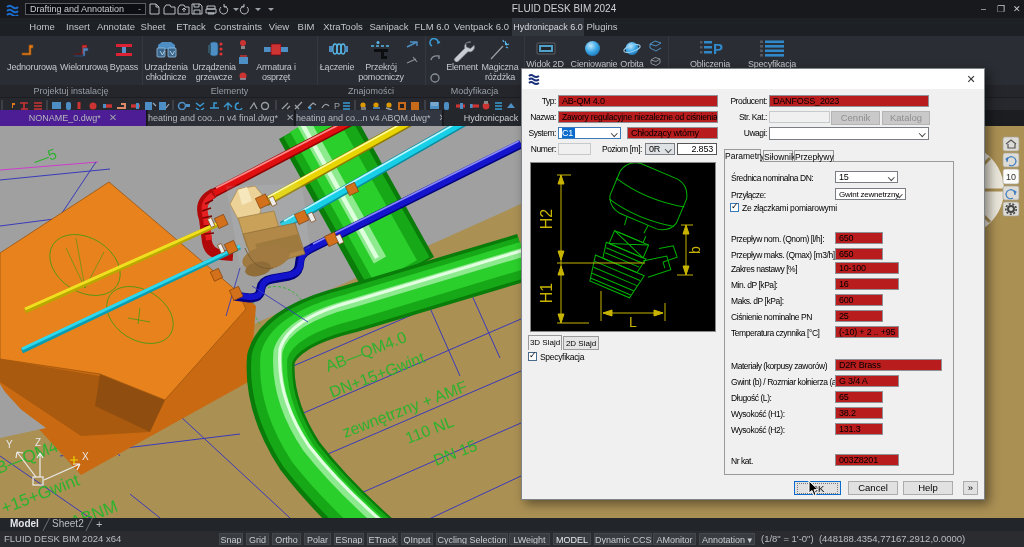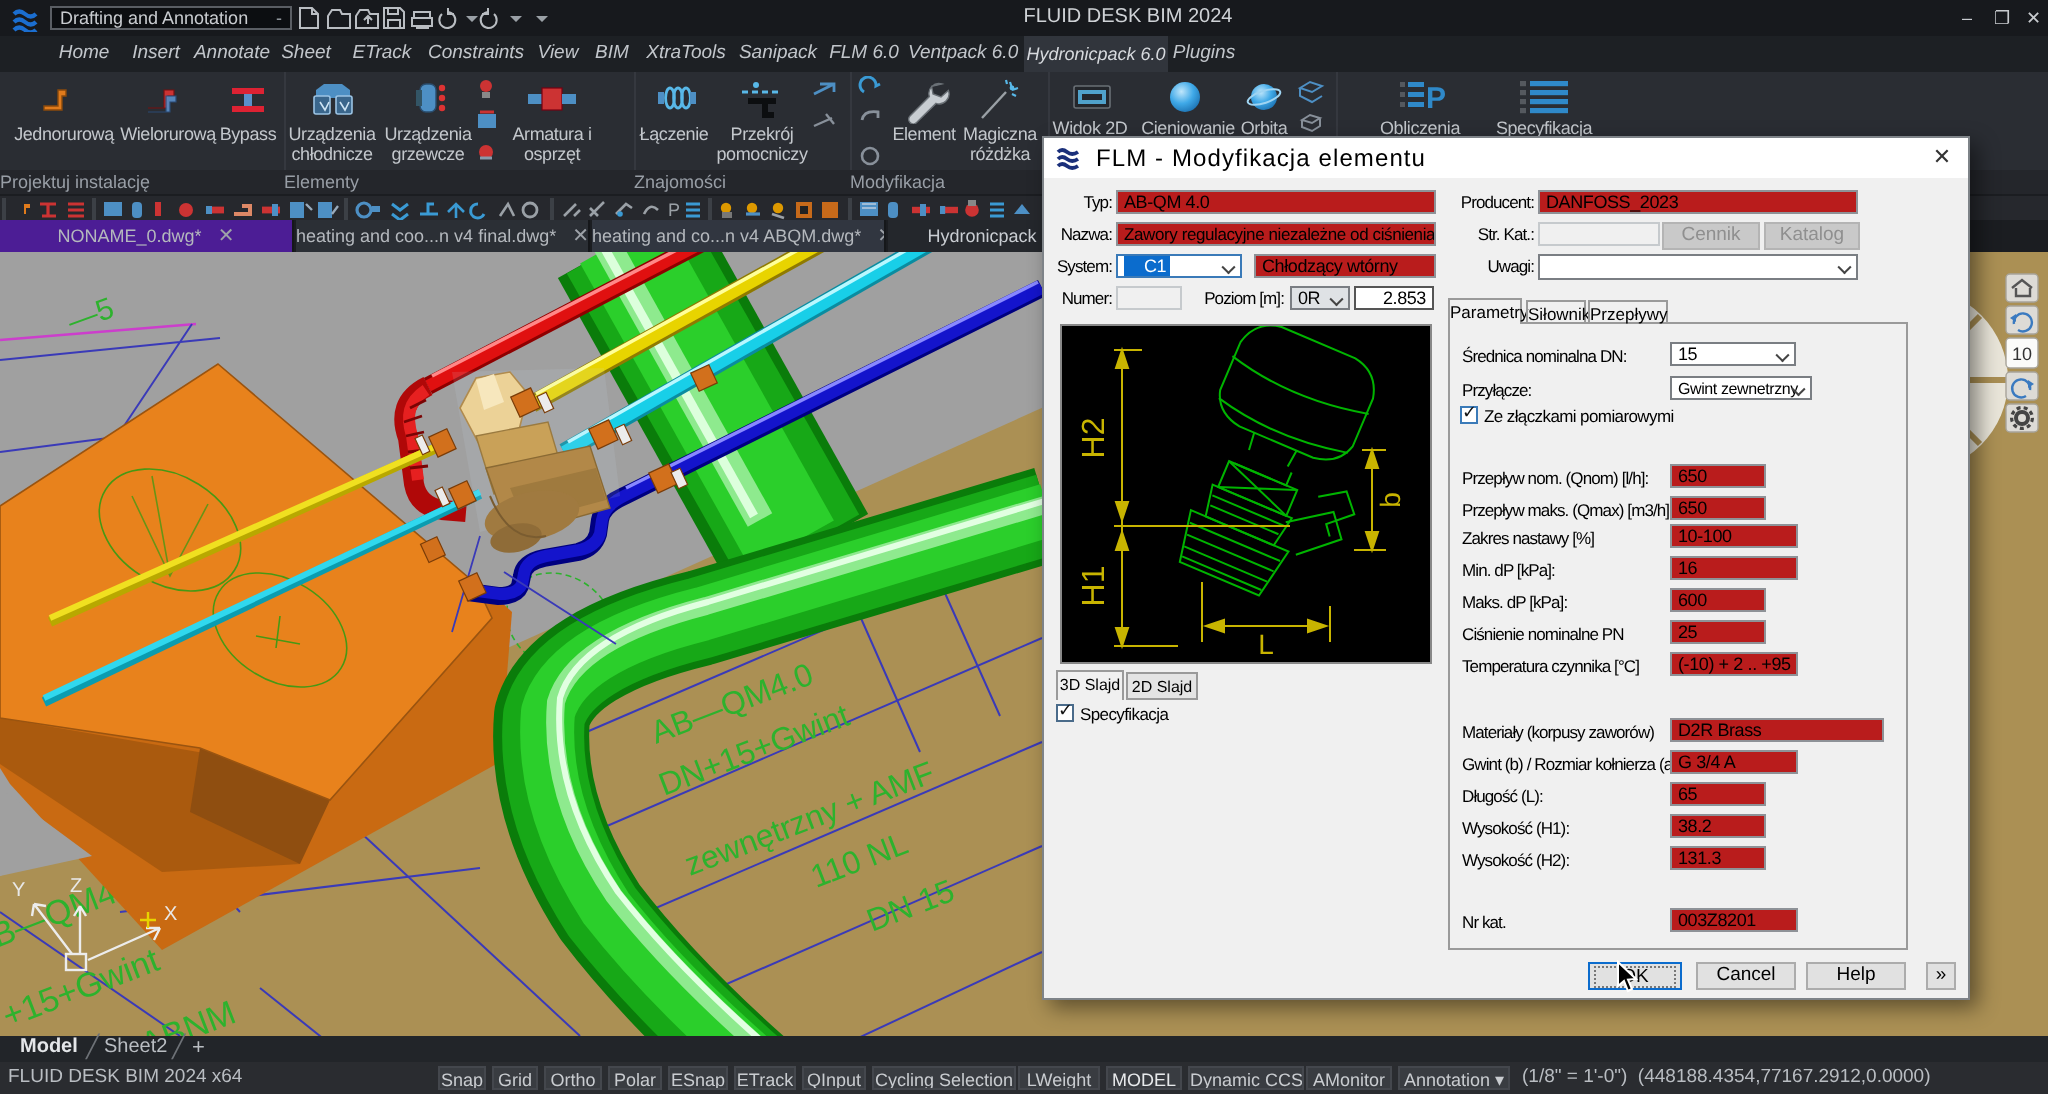--- a/index.html
+++ b/index.html
@@ -15,33 +15,33 @@
     padding-left:4px; }
   #wsbox .dd { float:right; margin-right:4px; color:#9aa0a6; }
   #apptitle { left:52px; top:3px; width:1024px; text-align:center; color:#cfd2d6;
     font-size:10px; }
   .winbtn { position:absolute; top:0px; color:#c8cbcf; font-size:9px; height:18px;
     line-height:18px; }
 
   
   #menurow { left:0; top:18px; width:1024px; height:18px; background:#1d2024; }
   .mtab { position:absolute; top:0; height:18px; line-height:18px; color:#c2c6cb;
-    font-size:9.5px; text-align:center; white-space:nowrap;font-style:italic; }
+    font-size:9.5px; text-align:center; white-space:nowrap; }
   .mtab.active { background:#31353c; color:#d7dade; }
   .mright { position:absolute; top:0; height:18px; line-height:18px;
     font-size:10px; color:#aeb3b9;margin-top:20px; }
 
   
   #ribbon { left:0; top:36px; width:1024px; height:61px; background:#2a2d33; }
   .rlabel { position:absolute; color:#c3c7cc; font-size:9px; text-align:center;
     line-height:10px; white-space:nowrap; letter-spacing:-0.2px; }
   .rgroups { position:absolute; left:0; top:49px; width:1024px; height:12px;
     background:#24262b; }
   .rgname { position:absolute; top:0; height:12px; line-height:12px; color:#989ea6;
-    font-size:9px; text-align:left; }
+    font-size:9px; text-align:center; }
   .rsep { position:absolute; top:0; width:1px; height:61px; background:#1e2025;
     border-right:1px solid #35383f; }
 
   
   #minibar { left:0; top:97px; width:1024px; height:13px; background:#26282d;
     border-top:1px solid #1b1d21; }
 
   
   #doctabs { left:0; top:110px; width:1024px; height:16px; background:#1b1d21; }
   .dtab { position:absolute; top:0; height:16px; line-height:16px; color:#b4b8bd;
@@ -539,31 +539,30 @@
 
   <div class="abs" id="dialog">
     <div class="abs" id="dlgtitle">
       <svg class="abs" style="left:6px;top:4px" width="12" height="12" viewBox="0 0 12 12">
         <g stroke="#1a2f7a" stroke-width="1.9" fill="none">
           <path d="M1 3 Q3 1 5.5 3 T11 3"></path>
           <path d="M1 6.5 Q3 4.5 5.5 6.5 T11 6.5"></path>
           <path d="M1 10 Q3 8 5.5 10 T11 10"></path>
         </g>
       </svg>
-      <div class="t">FLM - Modyfikacja elementu</div>
     </div>
     <div class="abs" id="dlgclose">✕</div>
 
     <div class="dlab" style="left:10px;top:26px;width:24px">Typ:</div>
     <div class="dinp" style="left:36px;top:26px;width:160px">AB-QM 4.0</div>
     <div class="dlab" style="left:0px;top:42px;width:34px">Nazwa:</div>
     <div class="dinp" style="left:36px;top:42px;width:160px;font-size:8.5px">Zawory regulacyjne niezależne od ciśnienia</div>
     <div class="dlab" style="left:0px;top:58px;width:34px">System:</div>
     <div class="combo" style="left:36px;top:58px;width:63px;border-color:#3a7ab8">
-      <span style="background:#0b6ccd;color:#fff;padding:0 2px 1px 10px">C1</span>
+      <span style="background:#0b6ccd;color:#fff;padding:0 2px 1px 0">C1</span>
       <span class="arr"></span></div>
     <div class="dinp" style="left:105px;top:58px;width:91px">Chłodzący wtórny</div>
     <div class="dlab" style="left:4px;top:74px;width:30px">Numer:</div>
     <div class="dinp dis" style="left:36px;top:74px;width:33px">&nbsp;</div>
     <div class="dlab" style="left:62px;top:74px;width:58px">Poziom [m]:</div>
     <div class="combo" style="left:123px;top:74px;width:30px;background:#dfe2e5">0R<span class="arr"></span></div>
     <div class="dinp white" style="left:155px;top:74px;width:40px;border-color:#555;text-align:right;padding-right:3px">2.853</div>
 
     <div class="abs" style="left:8px;top:93px;width:186px;height:170px;background:#000;border:1px solid #888">
       <svg width="184" height="168" viewBox="0 0 184 168">

